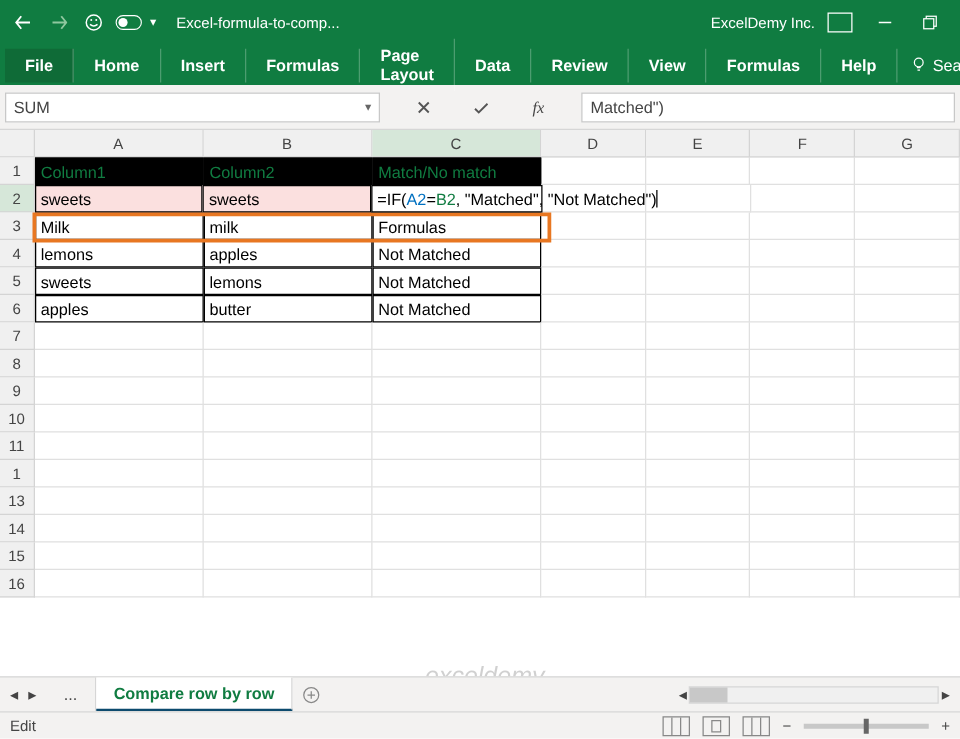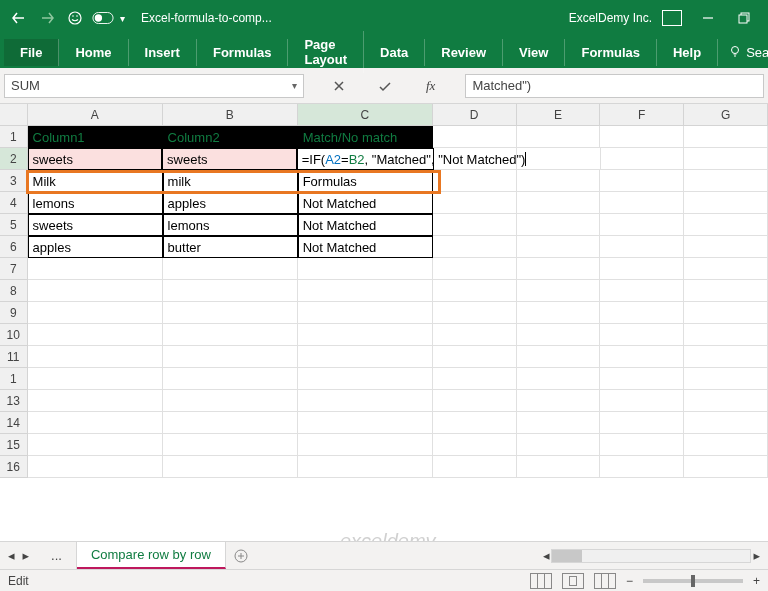--- a/index.html
+++ b/index.html
@@ -47,21 +47,21 @@
 .green-ref { color: #107c41; }
 .editing { position: relative; z-index: 5; }
 .editing::after { content:""; position:absolute; left:-1px; top:-1px; right:-137px; bottom:-1px; }
 
 .highlight-box { position: absolute; border: 3px solid #e87722; pointer-events: none; }
 
 .sheettabs { position: absolute; bottom: 22px; left: 0; right: 0; height: 28px; background: #f3f2f1; border-top: 1px solid #d6d6d6; display: flex; align-items: center; font-size: 13px; color: #444; }
 .sheettabs .nav { display: flex; padding: 0 8px; gap: 8px; }
 .sheettabs .tabsarea { display: flex; align-items: stretch; height: 100%; }
 .sheettabs .stab { padding: 0 14px; display: flex; align-items: center; border-right: 1px solid #d6d6d6; }
-.sheettabs .stab.active { background: #fff; border-bottom: 2px solid #be185d; color: #107c41; font-weight: 400; }
+.sheettabs .stab.active { background: #fff; border-bottom: 2px solid #0c4a6e; color: #107c41; font-weight: 700; }
 .sheettabs .plus { width: 30px; display: flex; align-items: center; justify-content: center; }
 .sheettabs .scroll { margin-left: auto; display: flex; align-items: center; gap: 2px; padding-right: 8px; }
 .hscroll-track { width: 200px; height: 14px; background: #f0f0f0; border: 1px solid #d6d6d6; position: relative; }
 .hscroll-thumb { position: absolute; left: 0; width: 30px; height: 100%; background: #c8c8c8; }
 
 .statusbar { position: absolute; bottom: 0; left: 0; right: 0; height: 22px; background: #f3f2f1; border-top: 1px solid #d6d6d6; display: flex; align-items: center; padding: 0 8px; font-size: 12px; color: #444; gap: 10px; }
 .statusbar .right { margin-left: auto; display: flex; align-items: center; gap: 10px; }
 .viewbtn { width: 22px; height: 16px; border: 1px solid #888; display: flex; }
 .viewbtn .seg { border-right: 1px solid #888; flex: 1; }
 .zoom-track { width: 100px; height: 4px; background: #c8c8c8; position: relative; }

